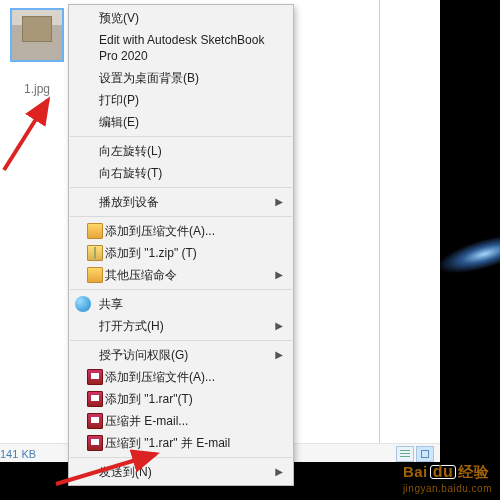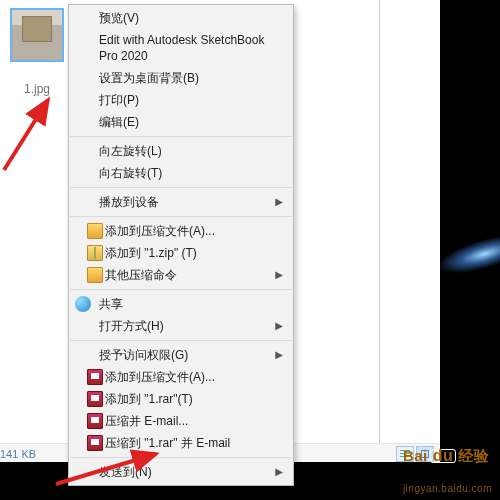--- a/index.html
+++ b/index.html
@@ -30,21 +30,21 @@
     .view-icons { margin-left: auto; margin-right: 6px; display: flex; gap: 2px; }
     .view-btn { width: 18px; height: 16px; border: 1px solid #a9c4e0; background: #eaf3fb; display: flex; align-items: center; justify-content: center; }
     .view-btn.active { background: #cde6fa; }
     .vb-lines { width: 10px; height: 8px; background: repeating-linear-gradient(#6a8 0 1px, transparent 1px 3px); }
     .vb-grid { width: 8px; height: 8px; border: 1px solid #5a8cc0; }
     .arrow { position: absolute; z-index: 60; }
     .arrow svg { display: block; }
     .watermark { position: absolute; right: 8px; bottom: 6px; color: #a16207; z-index: 70; text-align: center; }
     .wm-main { font-size: 15px; font-weight: 600; letter-spacing: .5px; display:flex; align-items:baseline; gap:2px;}
     .wm-main .du { font-size: 16px; border:1px solid #fff; border-radius:3px; padding:0 2px; line-height:12px; }
-    .wm-sub { font-size: 10px; opacity: .85; letter-spacing: .5px; margin-top:17px;}
+    .wm-sub { font-size: 10px; opacity: .85; letter-spacing: .5px; margin-top:1px;}
     .bottom-strip { position:absolute; left:0; bottom:0; width:500px; height:38px; background:#000; z-index:6;}
   </style>
 </head>
 <body>
 
 <div class="desktop">
   <div class="panel-edge"></div>
 
   <div class="file-icon">
     <div class="file-thumb"></div>

